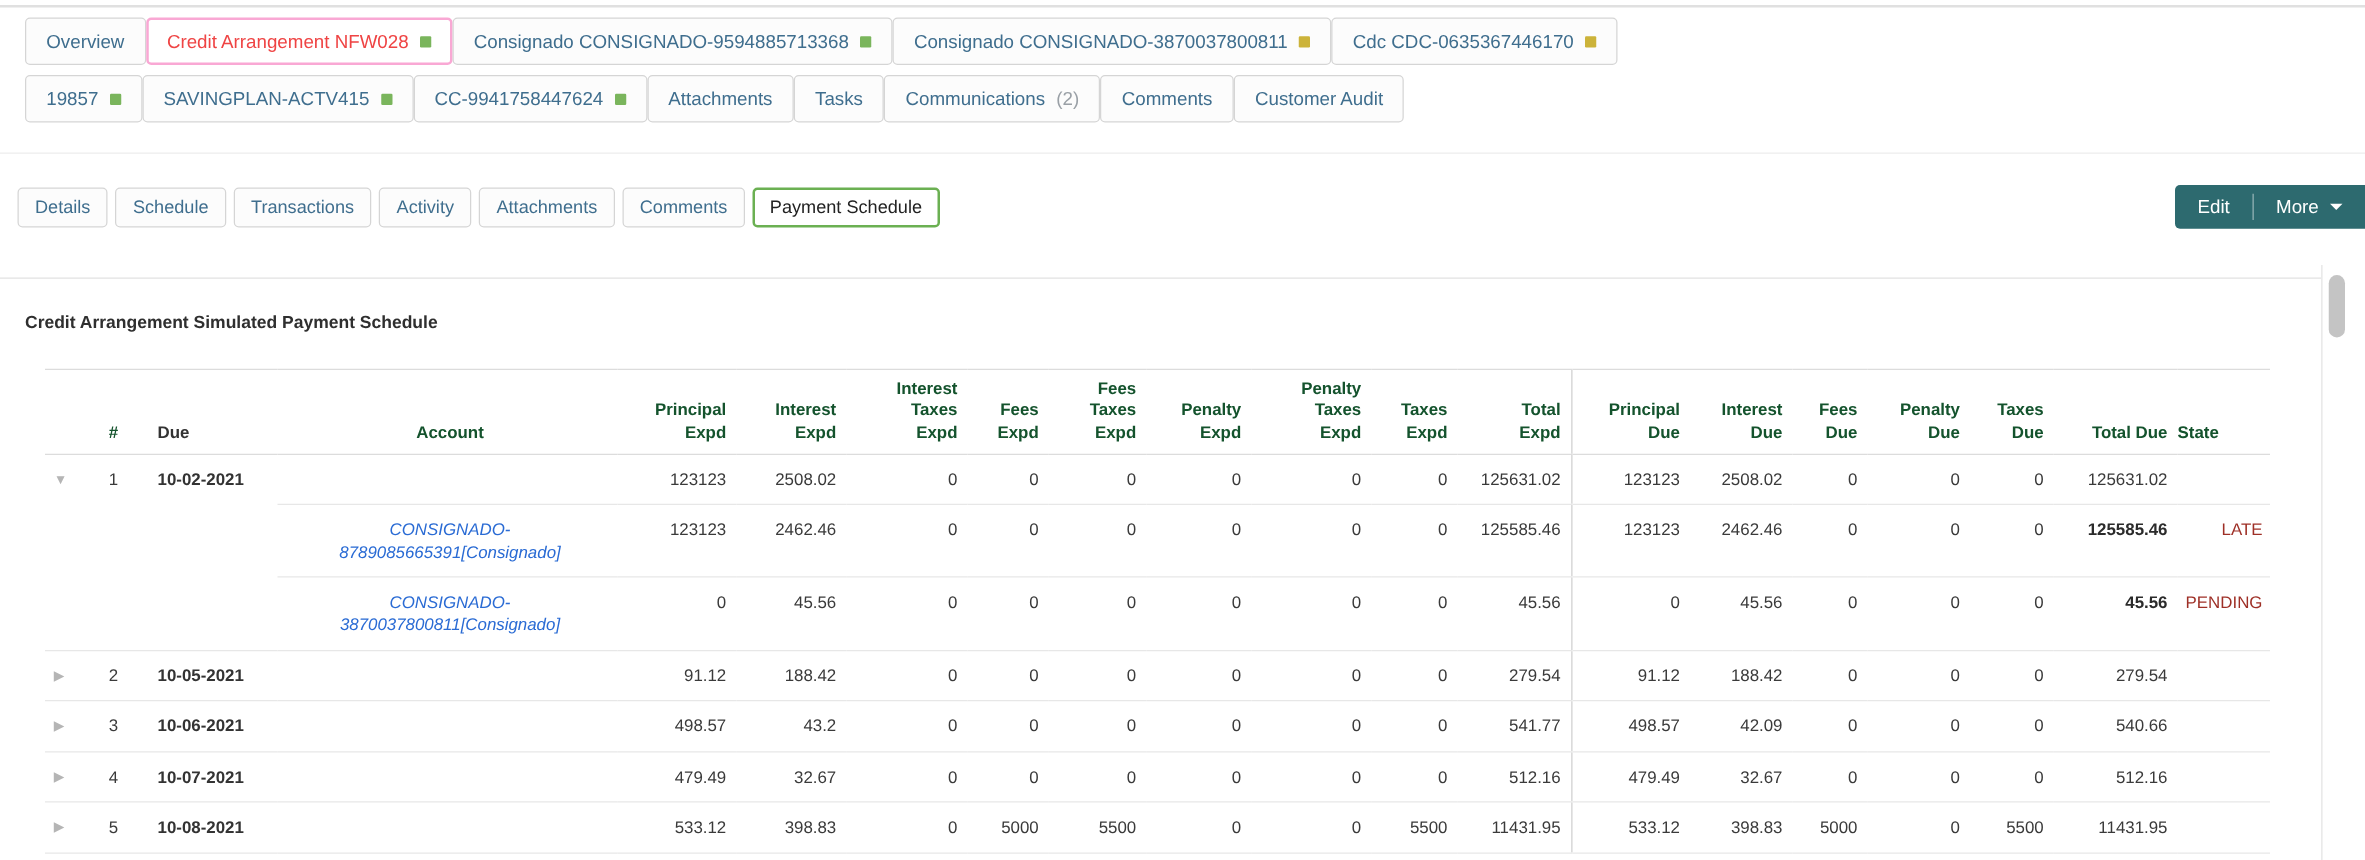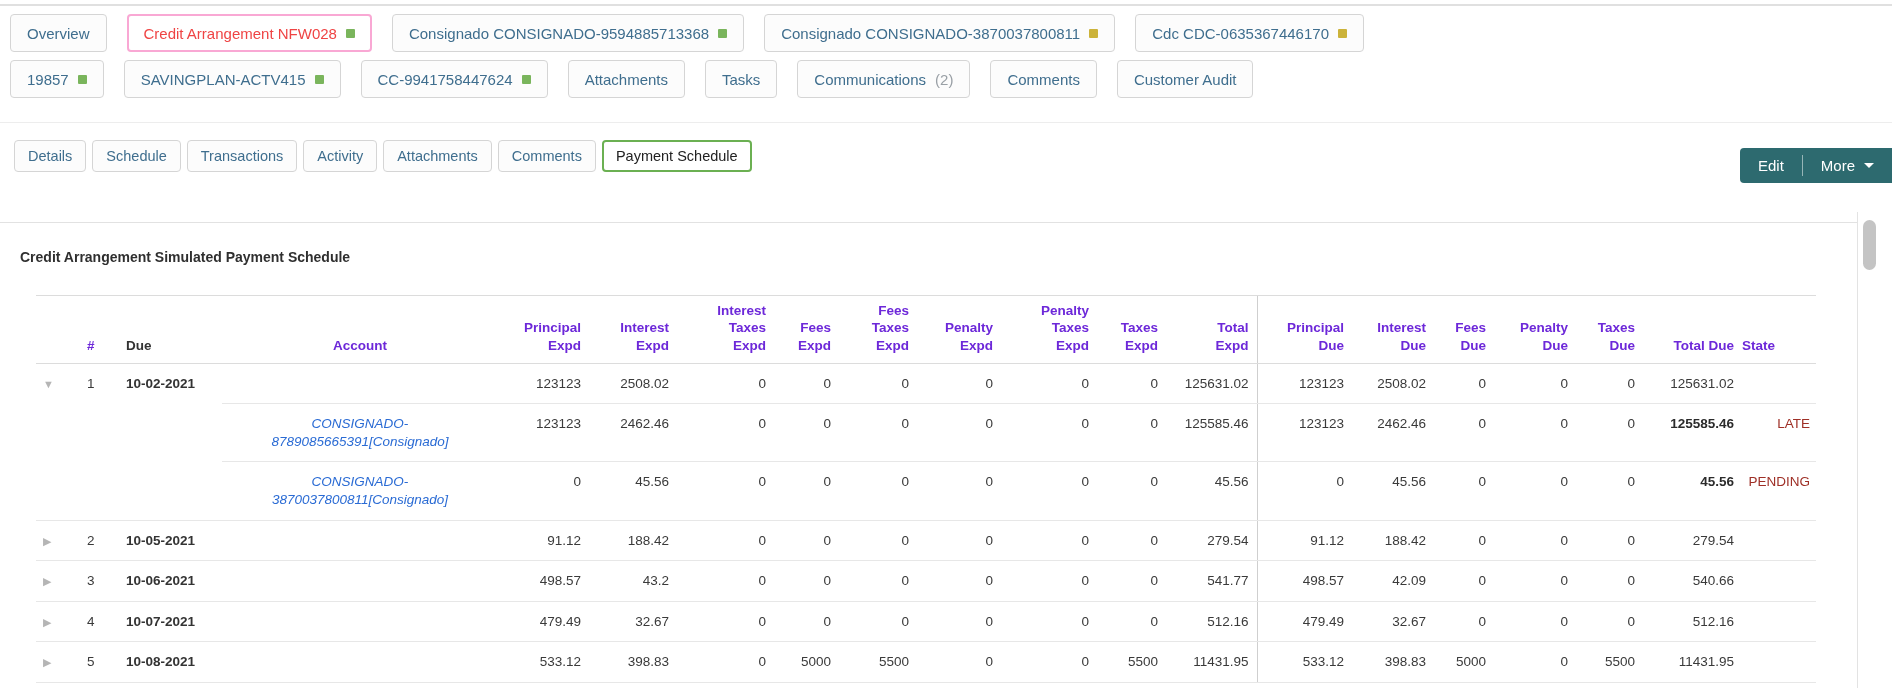--- a/index.html
+++ b/index.html
@@ -4,35 +4,35 @@
 <style>
   html,body{margin:0;padding:0;}
   body{
     width:1892px;height:688px;position:relative;overflow:hidden;
     background:#fff;font-family:"Liberation Sans",sans-serif;
     -webkit-font-smoothing:antialiased;
   }
   .top-rule{position:absolute;left:0;top:4px;width:100%;height:2px;background:#e0e0e0;}
 
   
-  .tabbar{position:absolute;left:10px;display:flex;gap:20px;}
+  .tabbar{position:absolute;left:20px;display:flex;gap:0;}
   #tabrow1{top:14px;}
   #tabrow2{top:60px;}
   .tab{
     height:38px;box-sizing:border-box;display:flex;align-items:center;gap:9px;
     padding:0 16px;background:#fcfcfc;border:1px solid #d5d5d5;border-radius:4px;
     font-size:15px;color:#3f6e8e;cursor:pointer;white-space:nowrap;
   }
   .tab.active{border:2px solid #f9a8d4;padding:0 15px;color:#ef4444;background:#fff;}
   .square{width:9px;height:9px;border-radius:1px;display:inline-block;flex:none;}
   .tab-count{color:#9aa0a6;}
 
   
   .subtab-rule{position:absolute;left:0;top:122px;width:100%;height:1px;background:#ededed;}
-  #subtabs{position:absolute;left:14px;top:140px;display:flex;gap:6px;}
+  #subtabs{position:absolute;left:14px;top:150px;display:flex;gap:6px;}
   .subtab{
     height:32px;box-sizing:border-box;display:flex;align-items:center;
     padding:0 13px;background:#fcfcfc;border:1px solid #d5d5d5;border-radius:4px;
     font-size:14.5px;color:#3f6e8e;cursor:pointer;white-space:nowrap;
   }
   .subtab.active{border:2px solid #6bb052;padding:0 12px;color:#222;background:#fff;}
 
   
   .actions{
     position:absolute;top:148px;right:0;height:35px;display:flex;align-items:stretch;
@@ -47,21 +47,21 @@
   .caret{width:0;height:0;border-left:5px solid transparent;border-right:5px solid transparent;
     border-top:5px solid #fff;margin-left:9px;display:inline-block;}
 
   
   .panel{position:absolute;left:0;top:222px;width:1857px;bottom:0;border-top:1px solid #e2e2e2;background:#fff;}
   .title{margin:26px 0 0 20px;font-size:14px;font-weight:700;color:#2f2f2f;}
 
   
   table{border-collapse:collapse;table-layout:fixed;width:1780px;margin:30px 0 0 36px;}
   th{
-    font-size:13.5px;font-weight:700;color:#6d28d9;text-align:right;
+    font-size:13.5px;font-weight:700;color:#14532d;text-align:right;
     vertical-align:bottom;white-space:pre-line;line-height:1.28;
     padding:6px 8px 9px 0;border-top:1px solid #dcdcdc;border-bottom:1px solid #dcdcdc;
   }
   td{
     font-size:13.5px;color:#3a3a3a;text-align:right;vertical-align:top;
     padding:11px 8px 11px 0;border-bottom:1px solid #e7e7e7;line-height:1.3;
   }
   .exp{font-size:11px;color:#b5b5b5;text-align:left;padding:13px 0 0 7px;}
   th.exp{padding:0;border-bottom:1px solid #dcdcdc;}
   .c-num{text-align:left;padding-left:19px;}

